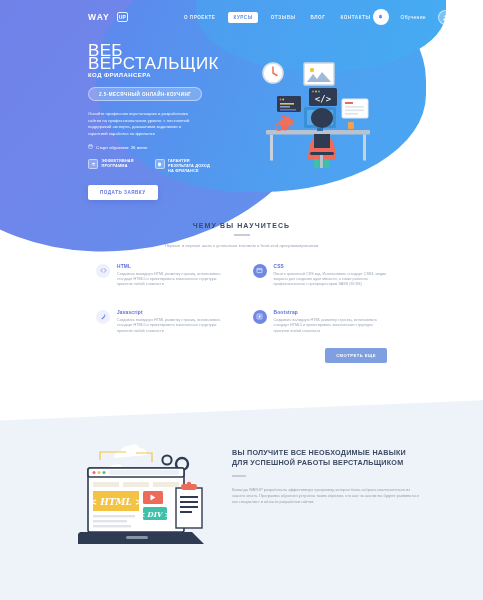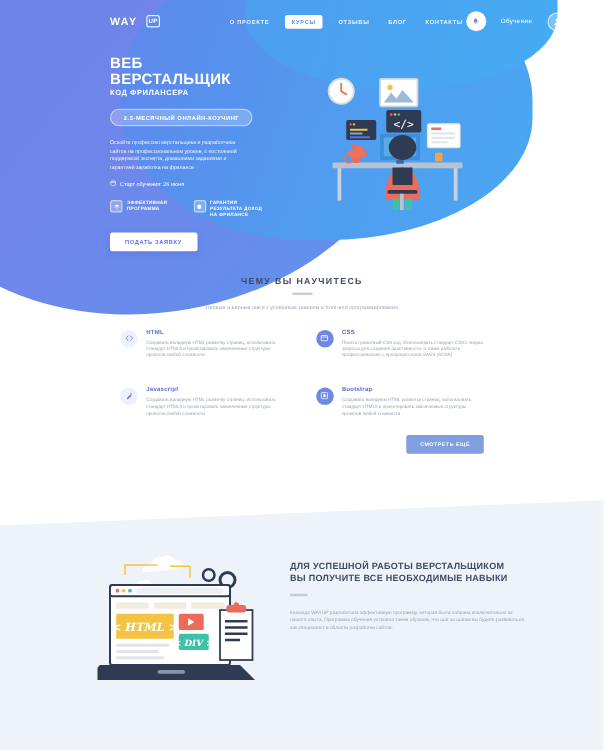--- a/index.html
+++ b/index.html
@@ -61,21 +61,21 @@
   }
   .icon-circle-ghost {
     width:15px; height:15px; border-radius:50%;
     background:rgba(255,255,255,.28); border:1px solid rgba(255,255,255,.6);
     display:flex; align-items:center; justify-content:center; cursor:pointer;
   }
   .nav-learn { color:#fff; font-size:5px; letter-spacing:.3px; cursor:pointer; }
 
   
   .hero-content { position:absolute; left:88px; top:44px; width:122px; z-index:20; }
-  .hero-title { color:#fff; font-size:12px; font-weight:700; letter-spacing:.3px; line-height:13px; }
+  .hero-title { color:#fff; font-size:17px; font-weight:400; letter-spacing:.3px; line-height:13px; }
   .hero-sub { color:#fff; font-size:6px; font-weight:700; letter-spacing:.45px; margin-top:2px; }
   .hero-pill {
     margin-top:9px; display:inline-block;
     background:rgba(255,255,255,.22); border:1px solid rgba(255,255,255,.45);
     border-radius:9px; padding:3.5px 10px;
     color:#fff; font-size:4.6px; font-weight:700; letter-spacing:.45px; cursor:pointer;
   }
   .hero-para {
     margin-top:10px; color:rgba(255,255,255,.92);
     font-size:4.2px; line-height:6.6px; width:106px;
@@ -403,20 +403,20 @@
           <rect x="102" y="66" width="18" height="2" fill="#2f3b52"></rect>
           <rect x="102" y="71" width="12" height="2" fill="#2f3b52"></rect>
         </g>
 
         <path d="M2 92h112l12 12H-10z" fill="#2f3b52"></path>
         <rect x="48" y="96" width="22" height="3" rx="1.5" fill="#8894a8"></rect>
       </svg>
     </div>
 
     <div class="skills-text">
+      <div class="skills-h">ВЫ ПОЛУЧИТЕ  ВСЕ НЕОБХОДИМЫЕ НАВЫКИ</div>
       <div class="skills-h">ДЛЯ УСПЕШНОЙ РАБОТЫ ВЕРСТАЛЬЩИКОМ</div>
-      <div class="skills-h">ВЫ ПОЛУЧИТЕ  ВСЕ НЕОБХОДИМЫЕ НАВЫКИ</div>
       <div class="skills-rule"></div>
       <div class="skills-p">Команда WAYUP разработала эффективную программу, которая была собрана исключительно из нашего опыта. Программа обучения устроена таким образом, что шаг за шагом вы будете развиваться как специалист в области разработки сайтов.</div>
     </div>
   </div>
 
 </div>
 
 </body></html>

